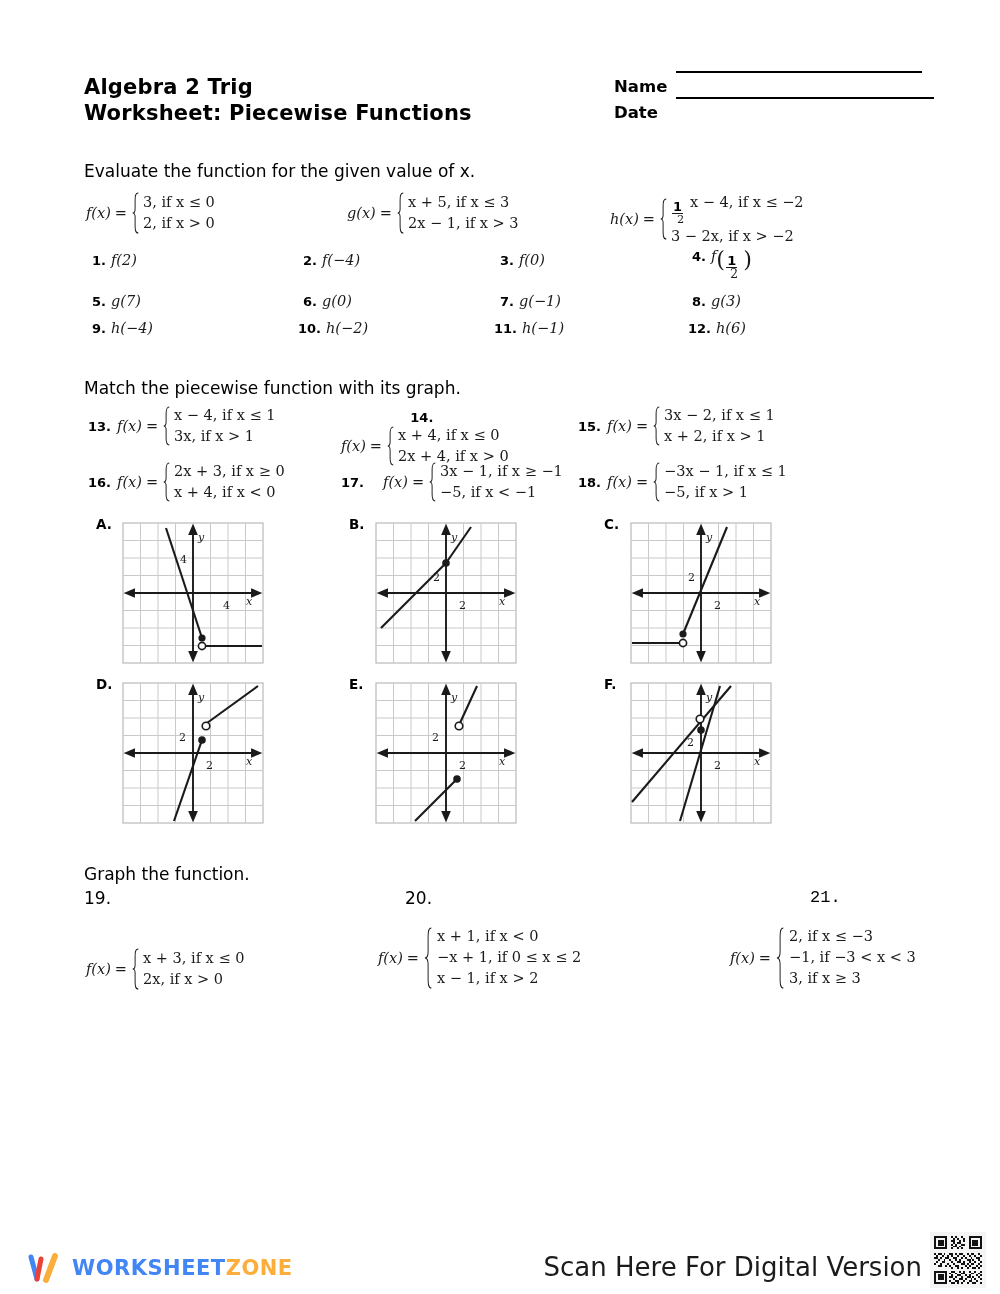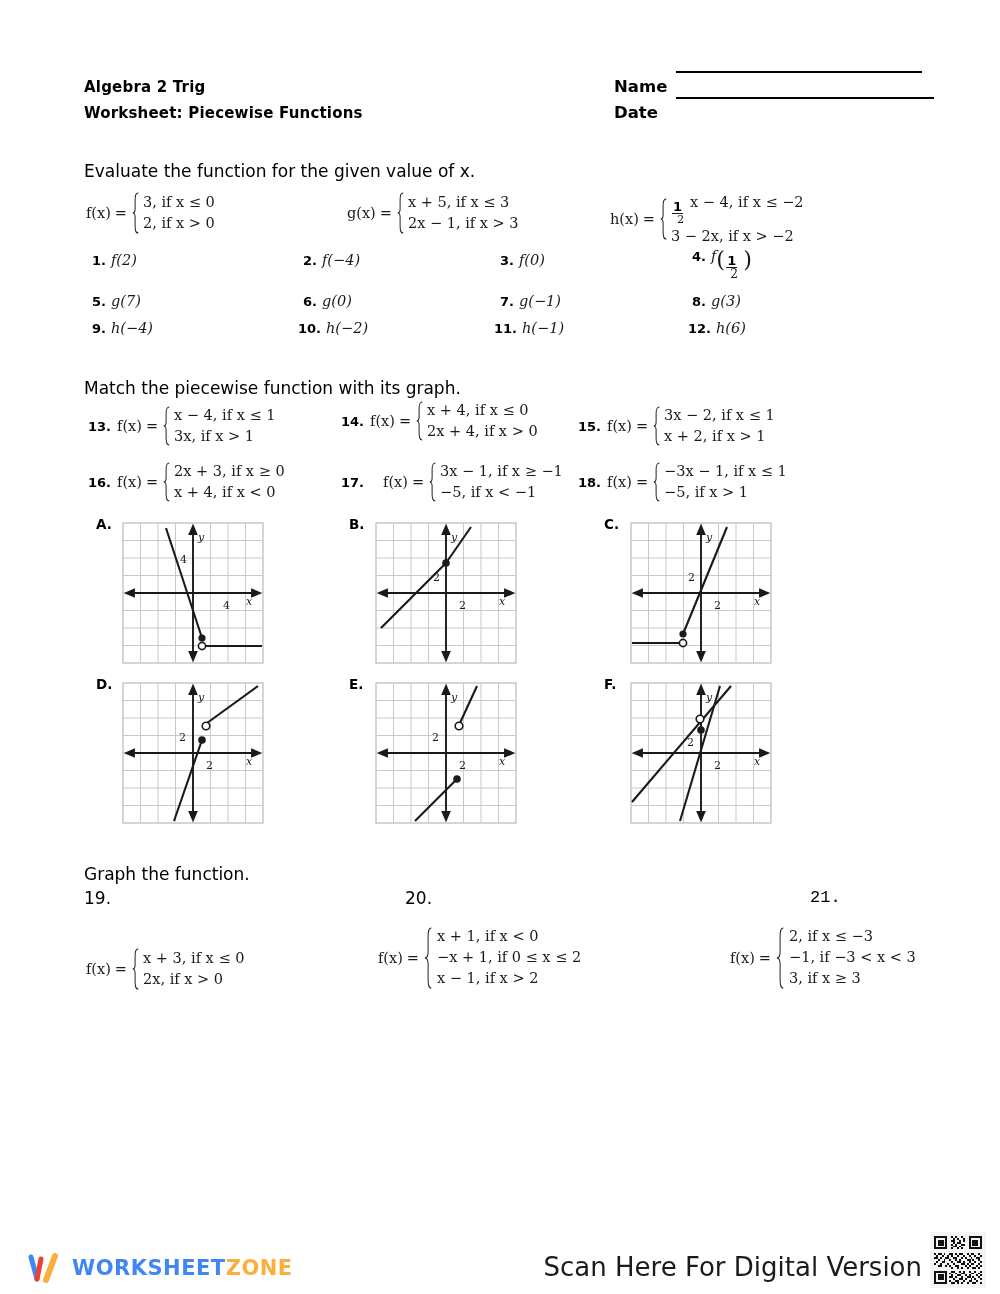--- a/index.html
+++ b/index.html
@@ -17,21 +17,21 @@
   .serif { font-family: "DejaVu Serif", serif; }
 
   
   .header {
     position: absolute;
     left: 84px; top: 74px;
     width: 850px;
     display: flex;
     justify-content: space-between;
   }
-  .head-left { font-family: "DejaVu Sans", sans-serif; font-weight: bold; font-size: 15px; color:#000; line-height: 26px; letter-spacing: .2px; }
+  .head-left { font-family: "DejaVu Sans", sans-serif; font-weight: bold; font-size: 21px; color:#000; line-height: 26px; letter-spacing: .2px; }
   .head-right { font-family: "DejaVu Sans", sans-serif; font-weight: bold; font-size: 16.5px; color:#000; line-height: 26px; }
   .nd-row { display: flex; align-items: flex-start; white-space: nowrap; }
   .nd-label { width: 62px; display: inline-block; }
   .nd-line { display: inline-block; border-bottom: 2.2px solid #000; height: 1px; position: relative; top: -3px; }
   .nd-line.w1 { width: 246px; }
   .nd-line.w2 { width: 258px; }
 
   
   .instr {
     position: absolute;
@@ -43,21 +43,21 @@
 
   
   .fn {
     display: inline-flex;
     align-items: center;
     font-family: "DejaVu Serif", serif;
     font-size: 14.5px;
     color: #1a1a1a;
     white-space: nowrap;
   }
-  .fn .lhs { margin-right: 4px; }
+  .fn .lhs { font-style: italic; margin-right: 4px; }
   .fn .eq  { margin-right: 4px; font-style: normal; }
   .brace {
     font-size: 1em;
     line-height: 1;
     margin-right: 3px;
     display: inline-block;
     transform: scaleX(.8);
   }
   .brace svg { display: block; }
   .cases { display: inline-flex; flex-direction: column; justify-content: center; }
@@ -204,21 +204,21 @@
           <path d="M8 1 C4 1 4 5 4 8 L4 16 C4 19 2.5 20 1 20 C2.5 20 4 21 4 24 L4 32 C4 35 4 39 8 39" fill="none" stroke="#1a1a1a" stroke-width="1.2"></path>
         </svg>
       </span>
     <span class="cases">
       <span>x − 4,  if x ≤ 1</span>
       <span>3x,  if x &gt; 1</span>
     </span>
   </span>
 </div>
 
-<div class="matchitem" style="left:341px; top:400px;">
+<div class="matchitem" style="left:341px; top:410px;flex-direction:column;">
   <span class="num">14.</span>
   <span class="fn">
     <span class="lhs">f(x)</span>
     <span class="eq">=</span>
     <span class="brace">
         <svg width="9" height="40" viewBox="0 0 9 40">
           <path d="M8 1 C4 1 4 5 4 8 L4 16 C4 19 2.5 20 1 20 C2.5 20 4 21 4 24 L4 32 C4 35 4 39 8 39" fill="none" stroke="#1a1a1a" stroke-width="1.2"></path>
         </svg>
       </span>
     <span class="cases">

